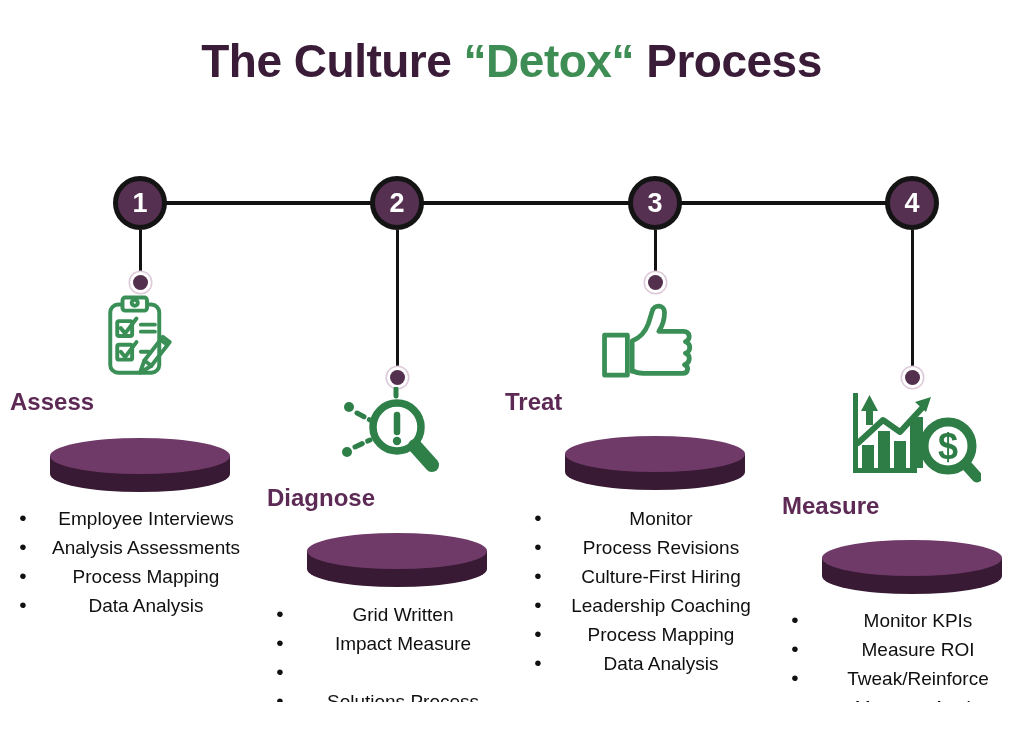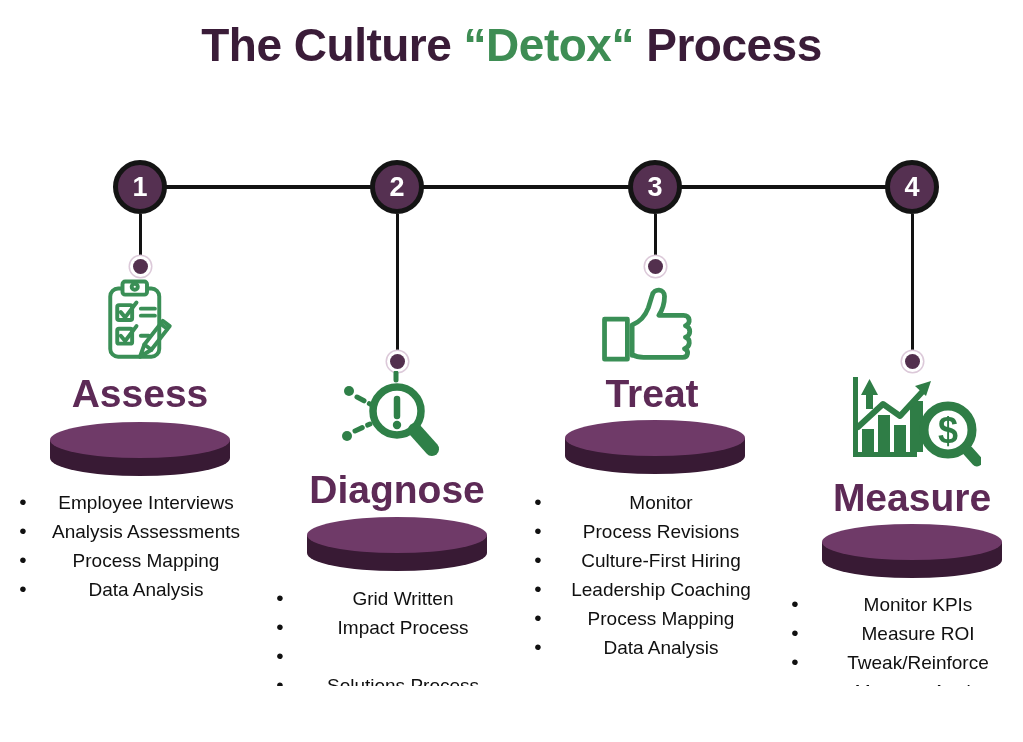--- a/index.html
+++ b/index.html
@@ -1,20 +1,20 @@
 <!DOCTYPE html>
 <html><head>
 <meta charset="utf-8">
 <style>
   * { margin:0; padding:0; box-sizing:border-box; }
   html,body { background:#ffffff; }
   body { font-family:"Liberation Sans", sans-serif; }
   #stage {
     position:relative; width:1023px; height:686px; background:#ffffff;
-    overflow:hidden; margin:0 auto;text-decoration:underline;
+    overflow:hidden; margin:16px auto;text-decoration:underline;
   }
   
   .main-title {
     position:absolute; top:18px; left:0; width:100%;
     text-align:center; font-size:46px; font-weight:bold;
     letter-spacing:-0.5px; color:#3a1c38; white-space:pre;
   }
   .main-title .hl { color:#3e8d54; }
   
   .hline {
@@ -28,22 +28,22 @@
     color:#ffffff; font-size:27px; font-weight:bold; z-index:3;
   }
   .vline { position:absolute; width:3px; background:#121212; z-index:1; }
   .dot {
     position:absolute; width:15px; height:15px; border-radius:50%;
     background:#53304e; z-index:2;
     box-shadow:0 0 0 3px #ffffff, 0 0 0 4.5px #dcc9d9;
   }
   
   .step-label {
-    position:absolute; width:260px; text-align:center;
-    font-size:39px; font-weight:bold; color:#5d2a56;
+    position:absolute; width:260px; 
+    font-size:24px; font-weight:bold; color:#5d2a56;
   }
   .disc { position:absolute; width:180px; height:54px; }
   .disc .side {
     position:absolute; left:0; top:18px; width:180px; height:36px;
     background:#381a34;
     border-radius:0 0 90px 90px / 0 0 18px 18px;
   }
   .disc .top {
     position:absolute; left:0; top:0; width:180px; height:36px;
     background:#6f3a68; border-radius:50%;
@@ -153,38 +153,38 @@
     <div class="side"></div>
     <div class="top"></div>
   </div>
   <ul class="bullet-list" style="left:267px; top:583px;">
     <li class="bullet-item">
         <span class="bu">•</span>
         <span class="bt">Grid Written</span>
       </li>
     <li class="bullet-item">
         <span class="bu">•</span>
-        <span class="bt">Impact Process</span>
+        <span class="bt">Impact Measure</span>
       </li>
     <li class="bullet-item">
         <span class="bu">•</span>
       </li>
     <li class="bullet-item">
         <span class="bu">•</span>
         <span class="bt">Solutions Process</span>
       </li>
   </ul>
 
   <svg class="icon-svg" style="left:597px; top:283px;" width="116" height="80" viewBox="0 0 120 84">
     <g fill="none" stroke="#3a8f56" stroke-width="5" stroke-linecap="round" stroke-linejoin="round">
       <rect x="7" y="38" width="24" height="42"></rect>
       <path d="M36 76 L36 44 C44 41 50 34 53 26 L57 13 C59 5 70 6 70 14 C70 22 68 28 64 34 L90 34 C97 34 98 43 92 45 C98 47 98 55 92 57 C98 59 97 67 91 69 C96 71 95 78 89 78 L48 78 C44 78 40 77.5 36 75 Z"></path>
     </g>
   </svg>
-  <h3 class="step-label" style="left:522px; top:372px;">Treat</h3>
+  <h3 class="step-label" style="left:505px; top:372px;">Treat</h3>
   <div class="disc" style="left:565px; top:420px;">
     <div class="side"></div>
     <div class="top"></div>
   </div>
   <ul class="bullet-list" style="left:525px; top:487px;">
     <li class="bullet-item">
         <span class="bu">•</span>
         <span class="bt">Monitor</span>
       </li>
     <li class="bullet-item">

